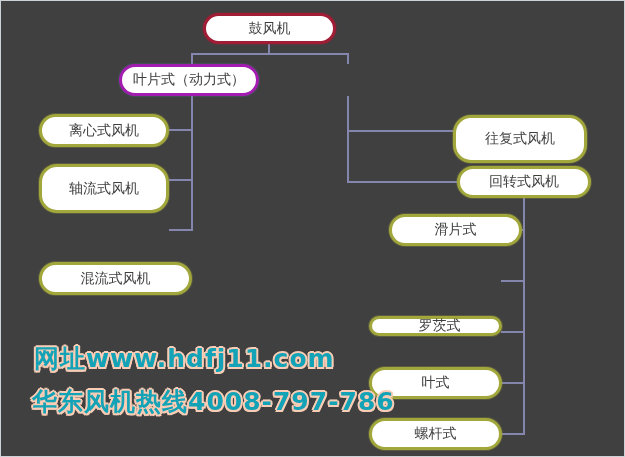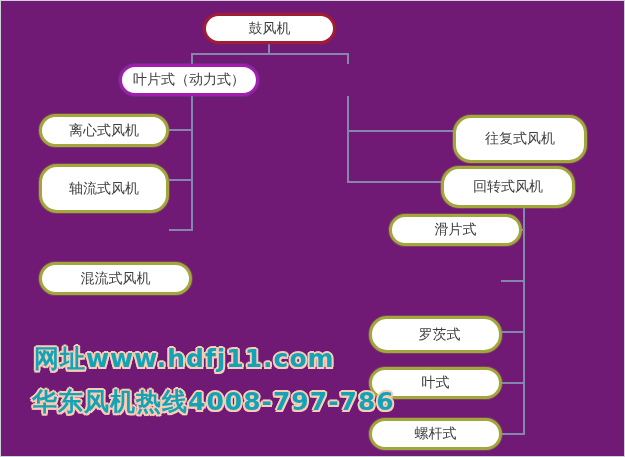--- a/index.html
+++ b/index.html
@@ -7,21 +7,21 @@
     padding: 0;
     background: #ffffff;
     font-family: "DejaVu Sans", "Liberation Sans", sans-serif;
   }
   #canvas {
     position: relative;
     width: 625px;
     height: 457px;
     box-sizing: border-box;
     border: 1px solid #cdd2d6;
-    background: #701a75;
+    background: #404040;
     overflow: hidden;
   }
   
   .conn {
     position: absolute;
     background: #8486ad;
   }
   .conn.h { height: 2px; }
   .conn.v { width: 2px; }
 
@@ -101,26 +101,26 @@
 
 
   <div class="node leaf" style="left:38px; top:113px; width:130px; height:33px;">离心式风机</div>
 
   <div class="node leaf" style="left:38px; top:163px; width:130px; height:49px;">轴流式风机</div>
 
   <div class="node leaf" style="left:38px; top:213px; width:153px; height:33px;margin-top:48px;">混流式风机</div>
 
   <div class="node leaf" style="left:452px; top:114px; width:134px; height:48px;">往复式风机</div>
 
-  <div class="node leaf" style="left:440px; top:165px; width:134px; height:42px;font-family:Liberation Serif, serif;">回转式风机</div>
+  <div class="node leaf" style="left:456px; top:165px; width:134px; height:32px;font-family:Liberation Serif, serif;">回转式风机</div>
 
   <div class="node leaf" style="left:388px; top:213px; width:133px; height:32px;">滑片式</div>
 
 
-  <div class="node leaf" style="left:368px; top:315px; width:133px; height:37px;padding-left:8px;">罗茨式</div>
+  <div class="node leaf" style="left:368px; top:315px; width:133px; height:20px;padding-left:8px;">罗茨式</div>
 
   <div class="node leaf" style="left:368px; top:366px; width:133px; height:32px;">叶式</div>
 
   <div class="node leaf" style="left:368px; top:417px; width:133px; height:32px;">螺杆式</div>
 
   <div id="wm-line1" class="watermark">网址www.hdfj11.com</div>
   <div id="wm-line2" class="watermark">华东风机热线4008-797-786</div>
 
 </div>
 

